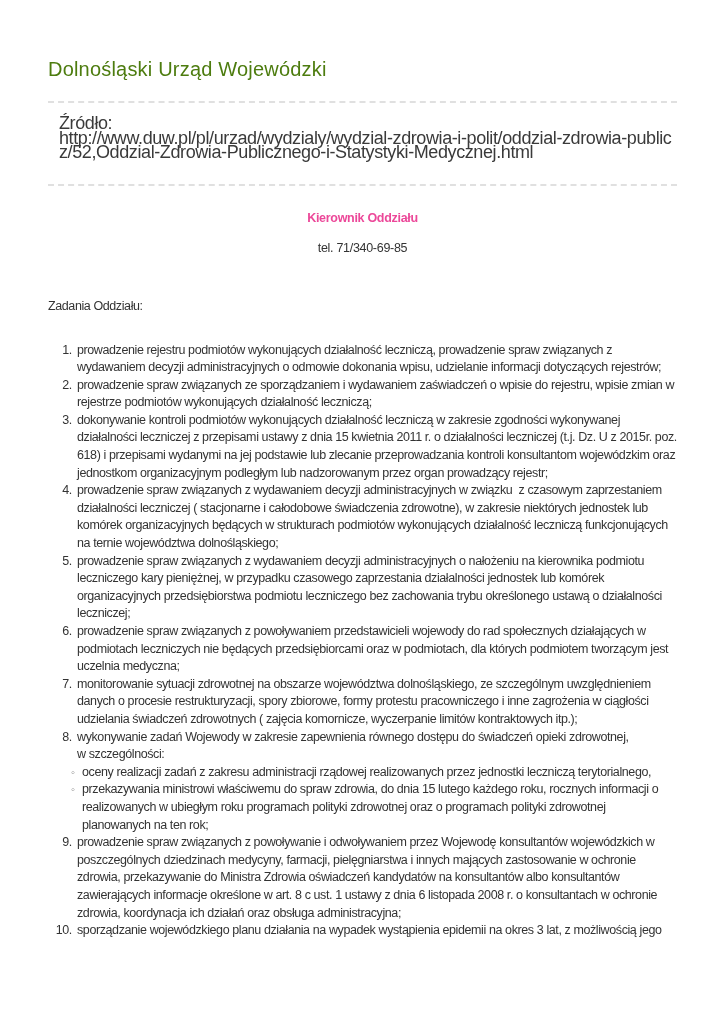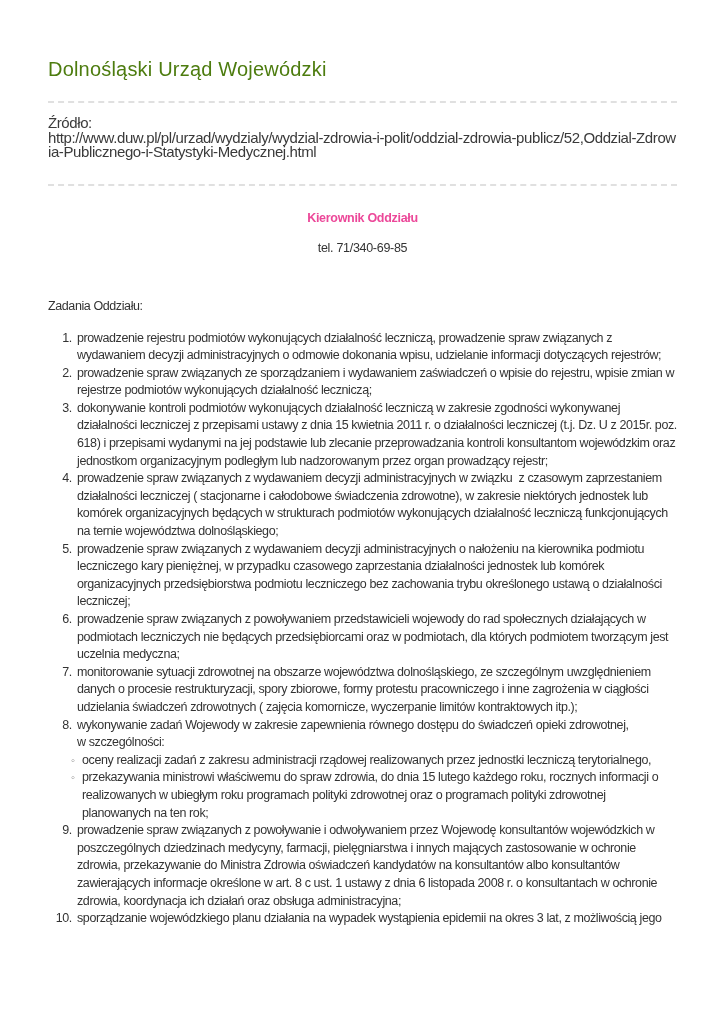--- a/index.html
+++ b/index.html
@@ -25,24 +25,25 @@
   }
   .dashed-sep {
     border: none;
     border-top: 2px dashed #e0e0e0;
     margin: 0;
   }
   .sep-1 { margin-top: 17px; }
   .sep-2 { margin-top: 24px; }
   .source-block {
     margin-top: 13px;
-    font-size: 15px;
+    font-size: 18px;
     letter-spacing: -0.4px;
     line-height: 14.5px;
     color: #3a3a3a;
+    margin-left: 11px;
   }
   .source-url { word-break: break-all; }
   .contact-block {
     margin-top: 25px;
     text-align: center;
     font-size: 12.5px;
     letter-spacing: -0.3px;
   }
   .contact-block p {
     margin: 0 0 15px 0;
@@ -50,21 +51,21 @@
   }
   .contact-role { font-weight: 700; color: #ec4899; }
   .tasks-heading {
     margin: 43px 0 0 0;
     font-size: 12.5px;
     letter-spacing: -0.4px;
     line-height: 15px;
     font-weight: 400;
   }
   ol.task-list {
-    margin: 16px 0 0 0;
+    margin: 28px 0 0 0;
     padding: 0 0 0 27px;
     font-size: 12.5px;
     letter-spacing: -0.4px;
     line-height: 17.6px;
   }
   ol.task-list > li {
     padding-left: 2px;
     color: #333333;
   }
   ol.task-list > li::marker { color: #333333; }

